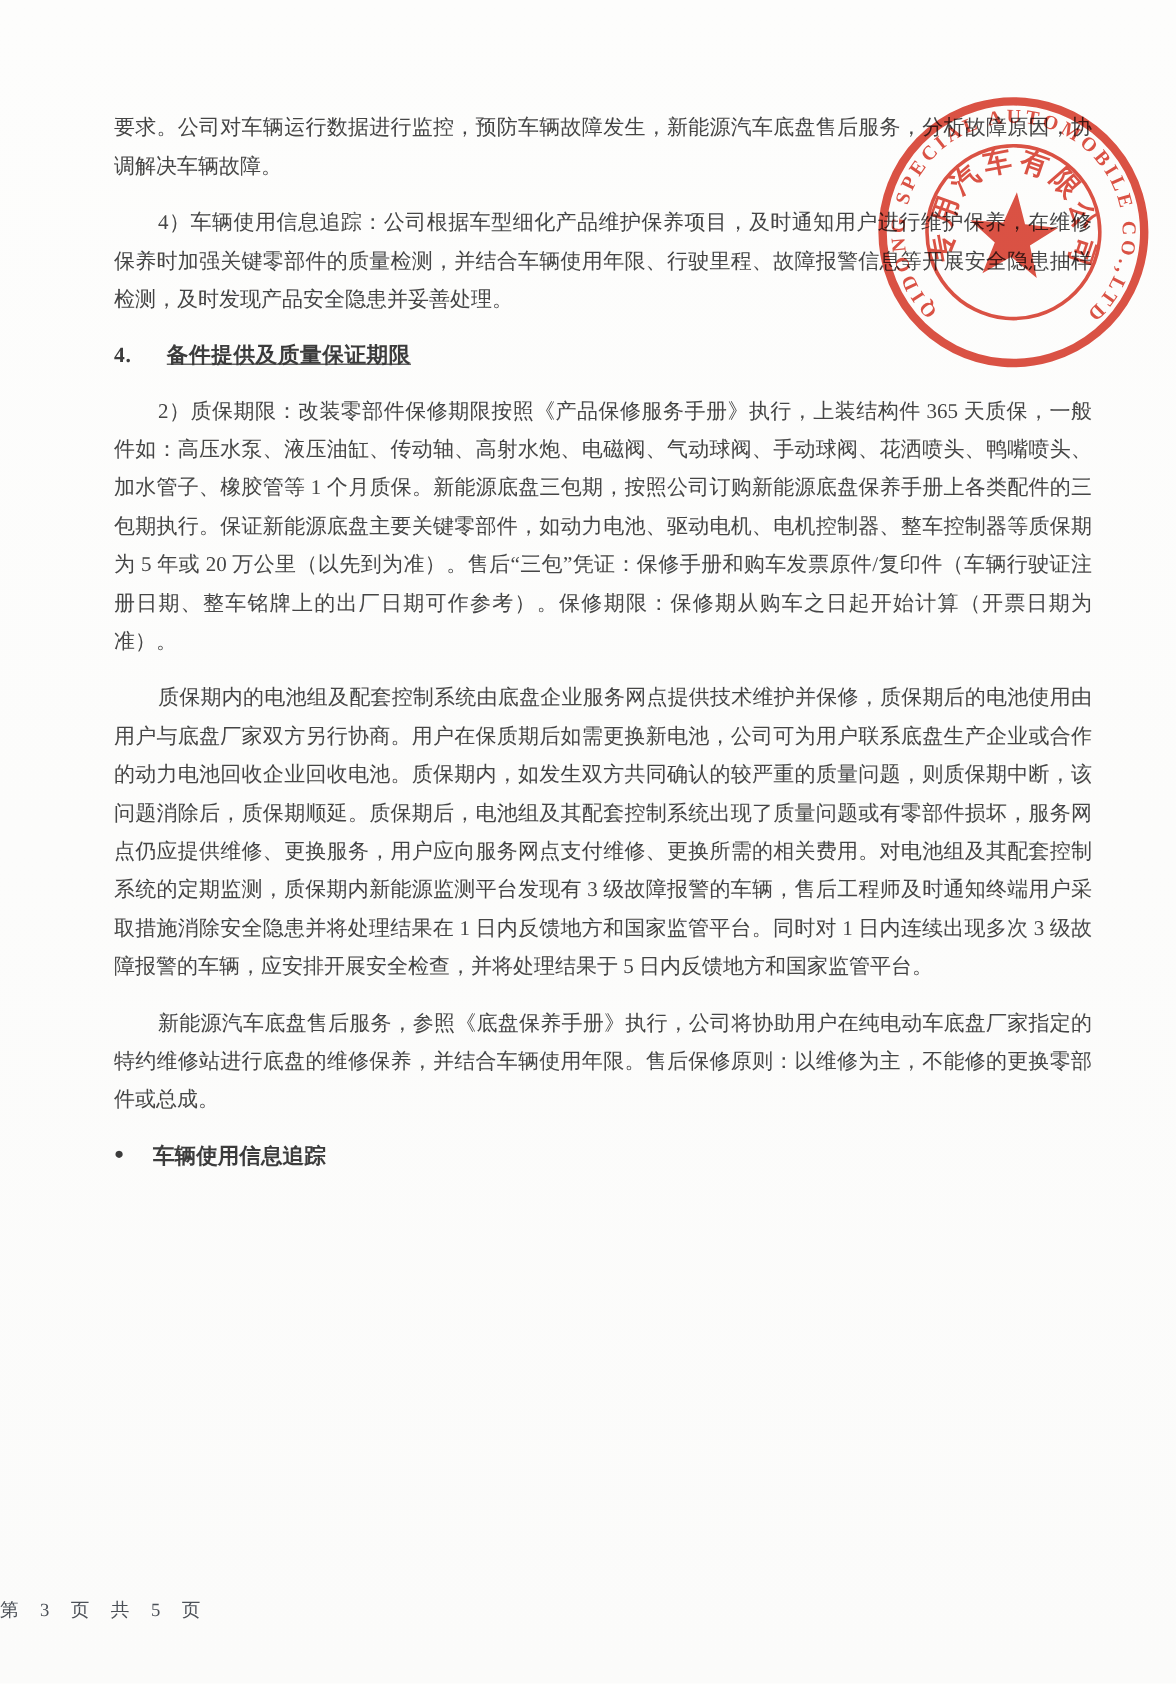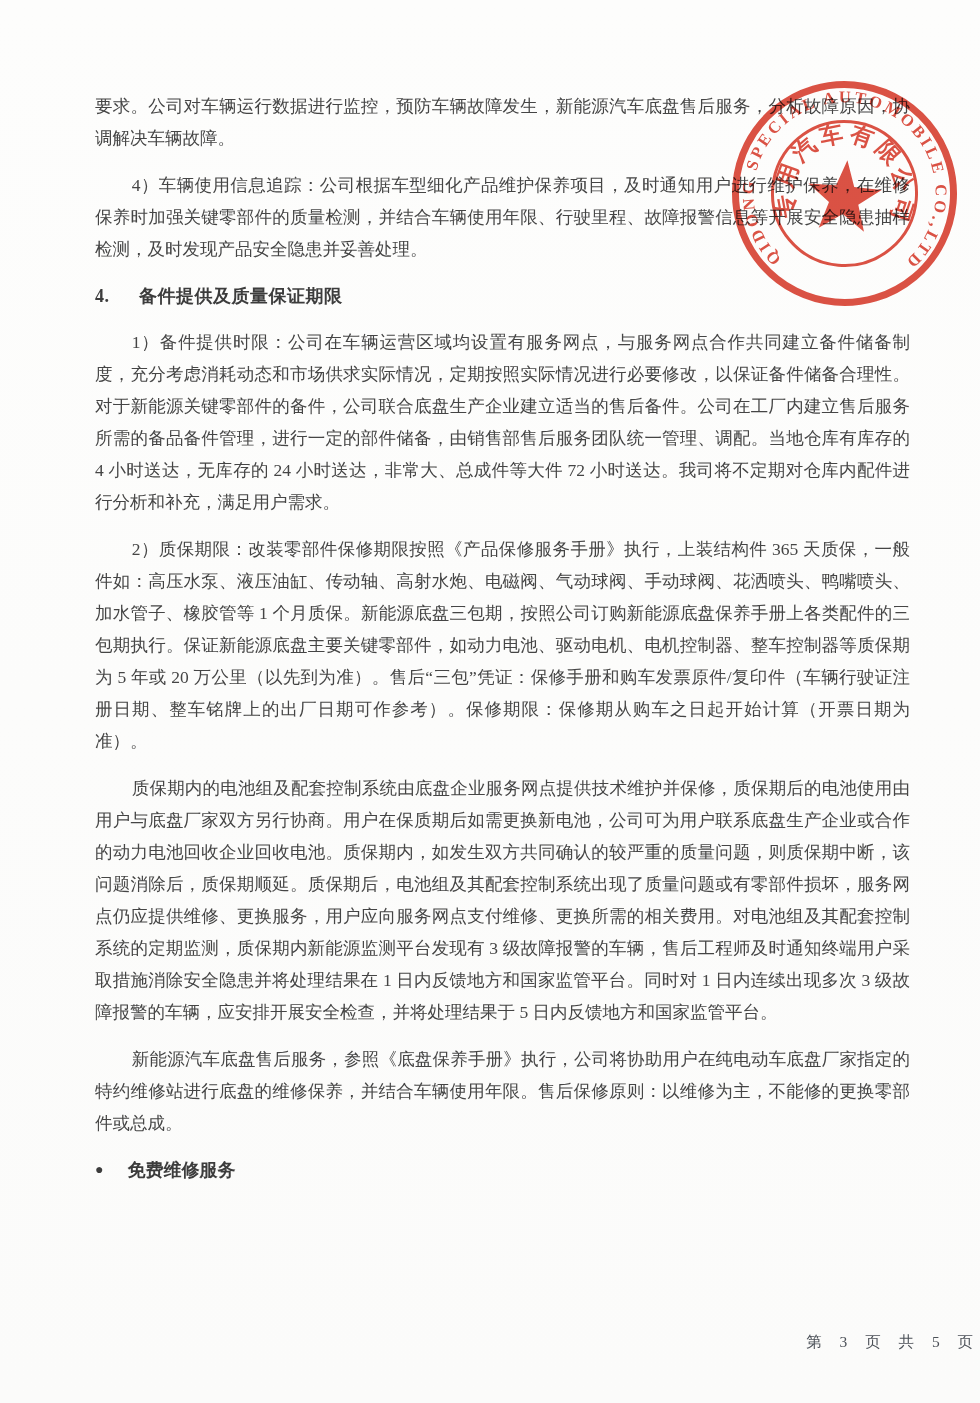--- a/index.html
+++ b/index.html
@@ -17,30 +17,31 @@
     position:absolute; left:95px; top:90px; width:815px;
     font-size:17.5px; line-height:32px;
     text-align:justify;
   }
   p.para { margin:0 0 15px 0; }
   p.indent { text-indent:2.1em;font-family:Liberation Serif, serif; }
   .heading {
     font-weight:bold; color:#3c3c3c;
     margin:6px 0 14px 0; font-size:18px;
     letter-spacing:.5px;
+    text-decoration:underline;
   }
   .heading .num { display:inline-block; width:44px; }
   .bullet-row {
     font-weight:bold; color:#3c3c3c; font-size:18px;
     margin-top:6px; display:flex; align-items:center;
   }
   .bullet-row .dot { font-size:14px; margin-right:24px; line-height:1; color:#3c3c3c; }
   .footer {
     position:absolute; top:1332px; left:0; width:100%;
-    text-align:right; font-size:15.5px; color:#4b5057;
+    text-align:left; font-size:15.5px; color:#4b5057;
     letter-spacing:7px;
   }
   
   .stamp {
     position:absolute; left:727px; top:76px;
     width:235px; height:235px;
     transform:rotate(5deg);
     opacity:.88;
     mix-blend-mode:multiply;
     pointer-events:none;
@@ -57,32 +58,31 @@
   <div class="content">
 
     <p class="para">要求。公司对车辆运行数据进行监控，预防车辆故障发生，新能源汽车底盘售后服务，分析故障原因，协调解决车辆故障。</p>
 
     <p class="para indent">4）车辆使用信息追踪：公司根据车型细化产品维护保养项目，及时通知用户进行维护保养，在维修保养时加强关键零部件的质量检测，并结合车辆使用年限、行驶里程、故障报警信息等开展安全隐患抽样检测，及时发现产品安全隐患并妥善处理。</p>
 
     <div class="heading">
       <span class="num">4.</span><span>备件提供及质量保证期限</span>
     </div>
 
-    <p class="para indent">1）备件提供时限：公司在车辆运营区域均设置有服务网点，与服务网点合作共同建立备件储备制度，充分考虑消耗动态和市场供求实际情况，定期按照实际情况进行必要修改，以保证备件储备合理性。对于新能源关键零部件的备件，公司联合底盘生产企业建立适当的售后备件。公司在工厂内建立售后服务所需的备品备件管理，进行一定的部件储备，由销售部售后服务团队统一管理、调配。当地仓库有库存的 4 小时送达，无库存的 24 小时送达，非常大、总成件等大件 72 小时送达。我司将不定期对仓库内配件进行分析和补充，满足用户需求。</p>
 
     <p class="para indent">2）质保期限：改装零部件保修期限按照《产品保修服务手册》执行，上装结构件 365 天质保，一般件如：高压水泵、液压油缸、传动轴、高射水炮、电磁阀、气动球阀、手动球阀、花洒喷头、鸭嘴喷头、加水管子、橡胶管等 1 个月质保。新能源底盘三包期，按照公司订购新能源底盘保养手册上各类配件的三包期执行。保证新能源底盘主要关键零部件，如动力电池、驱动电机、电机控制器、整车控制器等质保期为 5 年或 20 万公里（以先到为准）。售后“三包”凭证：保修手册和购车发票原件/复印件（车辆行驶证注册日期、整车铭牌上的出厂日期可作参考）。保修期限：保修期从购车之日起开始计算（开票日期为准）。</p>
 
 
     <p class="para indent">质保期内的电池组及配套控制系统由底盘企业服务网点提供技术维护并保修，质保期后的电池使用由用户与底盘厂家双方另行协商。用户在保质期后如需更换新电池，公司可为用户联系底盘生产企业或合作的动力电池回收企业回收电池。质保期内，如发生双方共同确认的较严重的质量问题，则质保期中断，该问题消除后，质保期顺延。质保期后，电池组及其配套控制系统出现了质量问题或有零部件损坏，服务网点仍应提供维修、更换服务，用户应向服务网点支付维修、更换所需的相关费用。对电池组及其配套控制系统的定期监测，质保期内新能源监测平台发现有 3 级故障报警的车辆，售后工程师及时通知终端用户采取措施消除安全隐患并将处理结果在 1 日内反馈地方和国家监管平台。同时对 1 日内连续出现多次 3 级故障报警的车辆，应安排开展安全检查，并将处理结果于 5 日内反馈地方和国家监管平台。</p>
 
     <p class="para indent">新能源汽车底盘售后服务，参照《底盘保养手册》执行，公司将协助用户在纯电动车底盘厂家指定的特约维修站进行底盘的维修保养，并结合车辆使用年限。售后保修原则：以维修为主，不能修的更换零部件或总成。</p>
 
     <div class="bullet-row">
       <span class="dot">●</span>
-      <span>免费维修服务</span>
+      <span>车辆使用信息追踪</span>
     </div>
 
   </div>
 
   <svg class="stamp" viewBox="0 0 235 235">
     <defs>
       <path id="arcEng" d="M 60.5 188.2 A 91 91 0 1 1 176.0 187.2" fill="none"></path>
       <path id="arcChn" d="M 72.5 143.5 A 52 52 0 1 1 162.5 143.5" fill="none"></path>
     </defs>
     <circle cx="117.5" cy="117.5" r="109" fill="none" stroke="#d83a2b" stroke-width="7"></circle>

